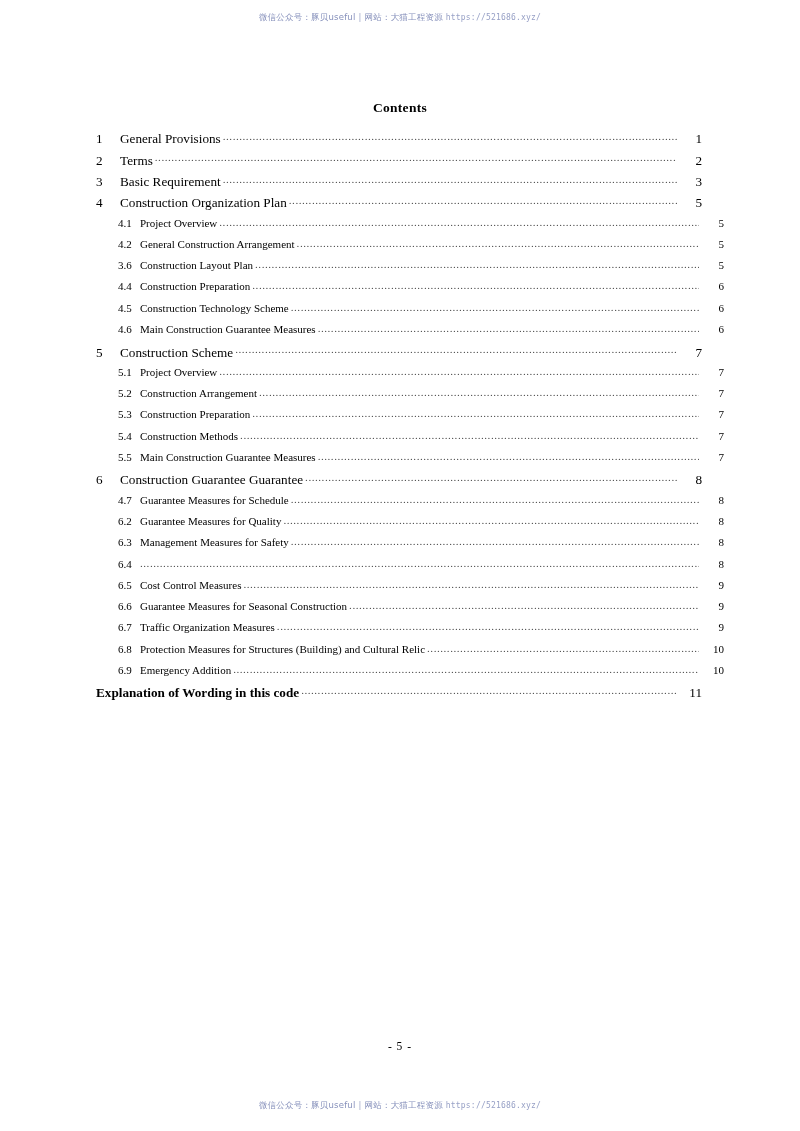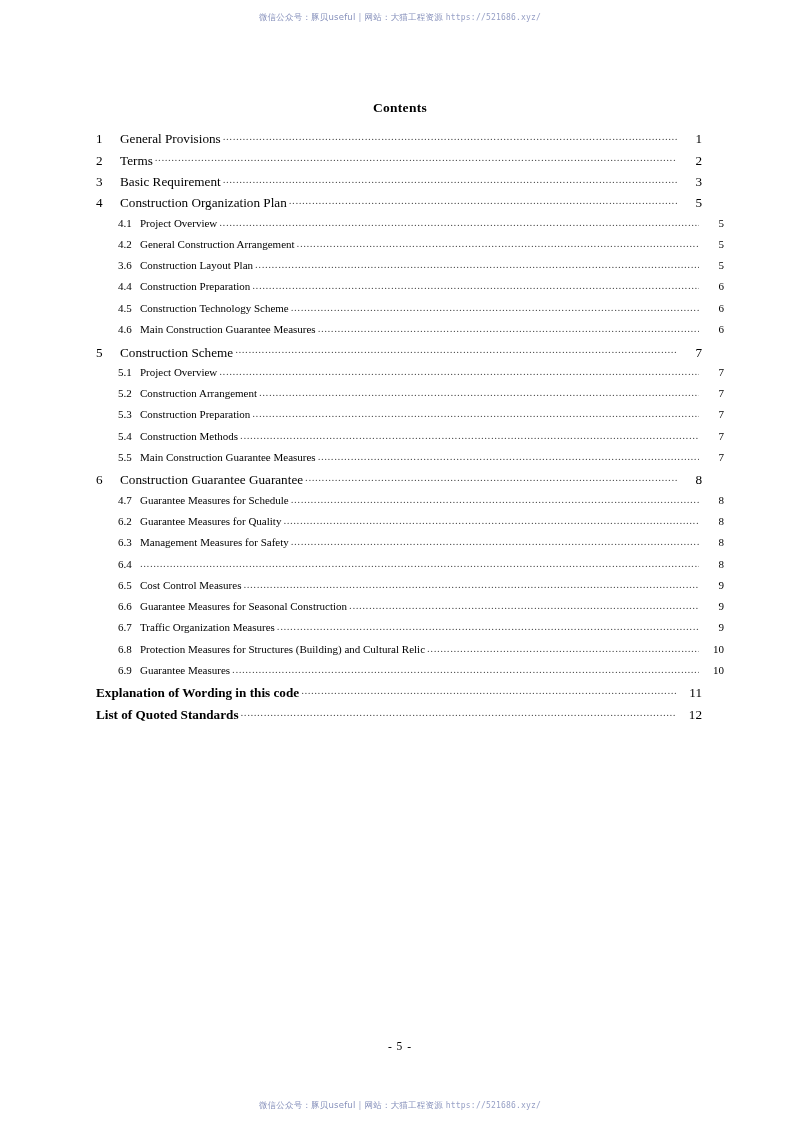--- a/index.html
+++ b/index.html
@@ -306,36 +306,30 @@
         <span class="pageno">9</span>
       </div>
       <div class="toc-row lvl2">
         <span class="num">6.8</span>
         <span class="label">Protection Measures for Structures (Building) and Cultural Relic</span>
         <span class="leader"></span>
         <span class="pageno">10</span>
       </div>
       <div class="toc-row lvl2">
         <span class="num">6.9</span>
-        <span class="label">Guarantee Measures</span>
+        <span class="label">Emergency Addition</span>
         <span class="leader"></span>
         <span class="pageno">10</span>
       </div>
       <div class="toc-row plain">
         <span class="num"></span>
         <span class="label">Explanation of Wording in this code</span>
         <span class="leader"></span>
         <span class="pageno">11</span>
       </div>
-      <div class="toc-row plain">
-        <span class="num"></span>
-        <span class="label">List of Quoted Standards</span>
-        <span class="leader"></span>
-        <span class="pageno">12</span>
-      </div>
     </div>
 
   <div class="folio">- 5 -</div>
 
   <div class="watermark watermark-bottom">
     <span>微信公众号：豚贝useful</span><span class="wm-sep">|</span><span>网站：大猫工程资源</span> <span class="wm-url">https://521686.xyz/</span>
   </div>
 
 </div>
 

